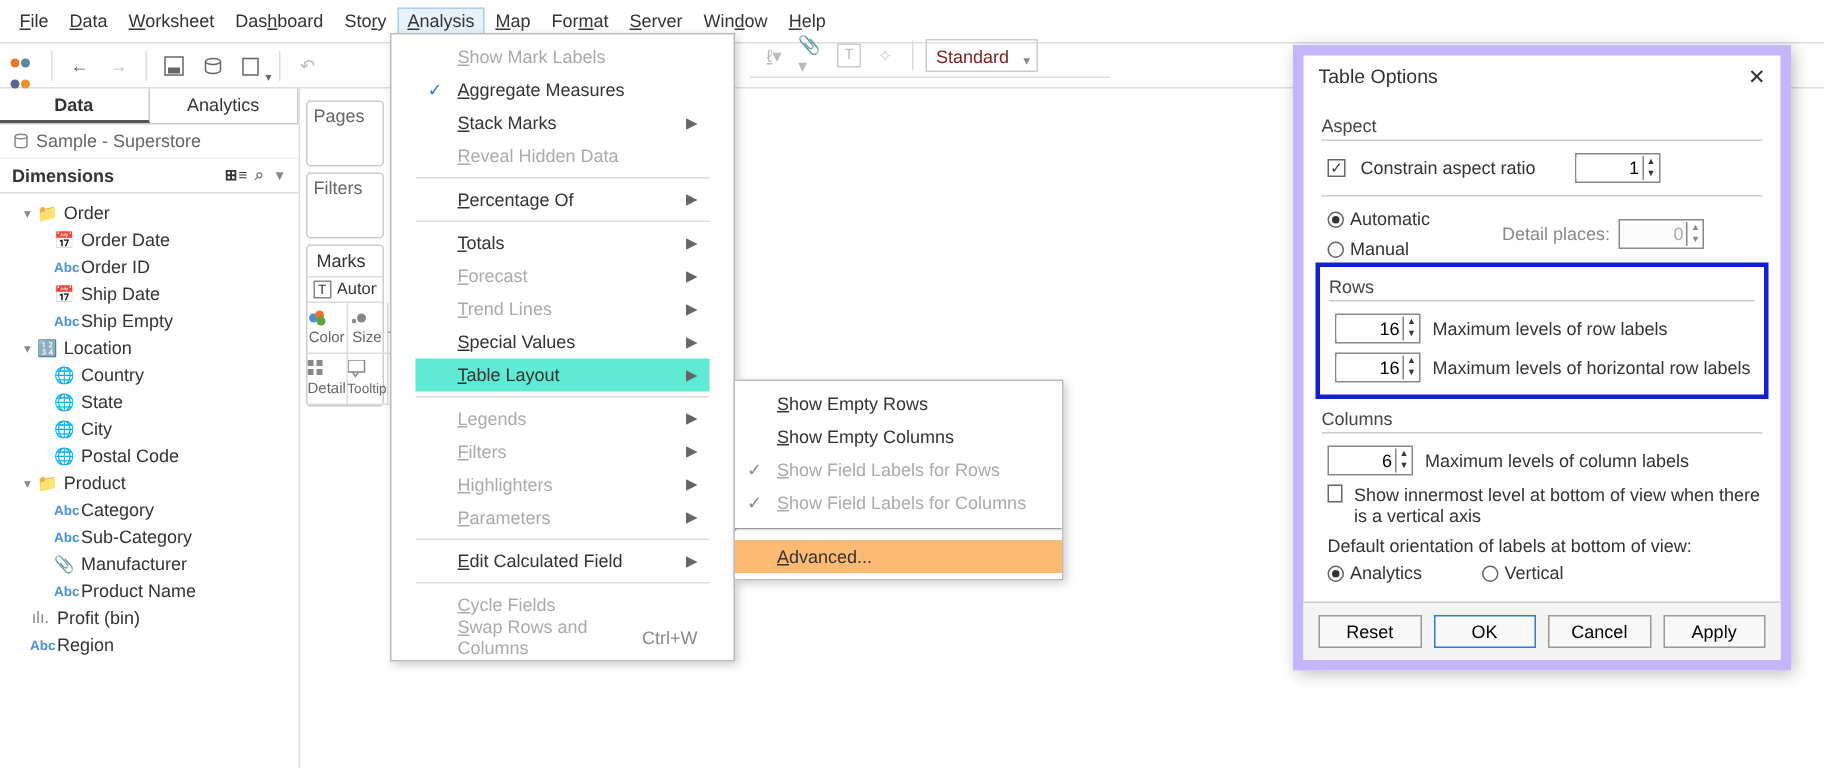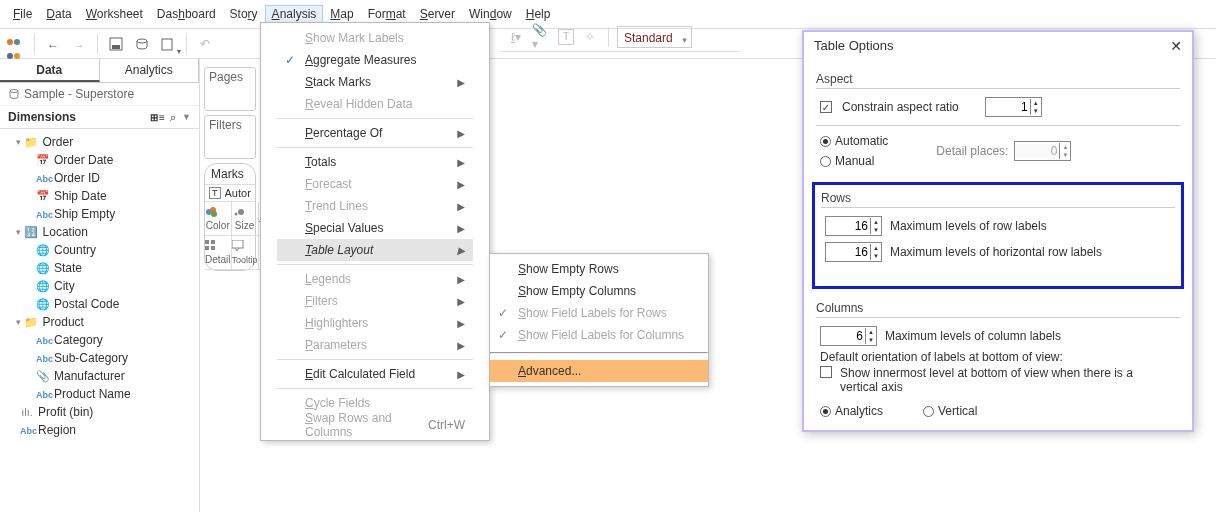--- a/index.html
+++ b/index.html
@@ -23,54 +23,54 @@
   .tree .lvl1 { padding-left:16px;}
   .tree .lvl2 { padding-left:36px;}
   .ico { width:14px; display:inline-block; text-align:center; font-size:11px;}
   .abc { color:#4d90d6; font-size:9px; font-weight:600;}
   .cal { color:#4d90d6;}
   .globe { color:#4d90d6;}
   .folder { color:#888;}
   .chev { color:#888; font-size:9px;}
   .shelfcol { float:left; width:60px; padding-top:4px;}
   .shelf { border:1px solid #ccc; border-radius:3px; margin:4px; padding:2px 4px; color:#666; height:44px;}
-  .marks { border:1px solid #ccc; border-radius:13px; margin:4px; padding:0; }
+  .marks { border:1px solid #ccc; border-radius:3px; margin:4px; padding:0; }
   .marks-hdr { padding:3px 6px; border-bottom:1px solid #ddd;}
   .marks-type { padding:2px 4px; display:flex; align-items:center; gap:4px; border-bottom:1px solid #ddd;}
   .marks-grid { display:grid; grid-template-columns:1fr 1fr 1fr; }
   .marks-grid div { border-right:1px solid #ddd; border-bottom:1px solid #ddd; text-align:center; padding:4px 0; font-size:10px; color:#666;}
   .marks-grid .mi { font-size:13px; display:block; height:14px;}
   .marks-grid div:nth-child(3n){border-right:none;}
   .dropdown { position:absolute; top:22px; left:260px; width:230px; background:#fff; border:1px solid #bbb; box-shadow:2px 2px 6px rgba(0,0,0,0.2); padding:4px 16px; z-index:10;}
   .dropdown .mi { display:flex; align-items:center; height:22px; padding:0 8px 0 28px; position:relative;}
   .dropdown .mi.disabled { color:#aaa;}
   .dropdown .mi .chk { position:absolute; left:8px; color:#2b7bd6;}
   .dropdown .mi .arr { margin-left:auto; color:#666; font-size:10px;}
   .dropdown hr { border:none; border-top:1px solid #ddd; margin:3px 0;}
-  .dropdown .hl { background:#e5e5e5;font-style:italic;}
+  .dropdown .hl { background:#5eead4;}
   .dropdown .mi .kbd { margin-left:auto; color:#888;}
   .submenu { position:absolute; top:253px; left:489px; width:220px; background:#fff; border:1px solid #bbb; box-shadow:2px 2px 6px rgba(0,0,0,0.2); padding:4px 0; z-index:11;}
   .submenu .mi { display:flex; align-items:center; height:22px; padding:0 8px 0 28px; position:relative;}
   .submenu .mi.disabled { color:#aaa;}
   .submenu .mi .chk { position:absolute; left:8px; color:#888;}
   .submenu .hl { background:#fdba74;}
-  .dialog { position:absolute; right:22px; top:30px; width:392px; background:#fff; border:2px solid #c4b5fd; box-shadow:2px 2px 10px rgba(0,0,0,0.25); z-index:20;}
+  .dialog { position:absolute; right:22px; top:30px; width:332px; background:#fff; border:7px solid #c4b5fd; box-shadow:2px 2px 10px rgba(0,0,0,0.25); z-index:20;}
   .dlg-title { display:flex; justify-content:space-between; padding:6px 10px; font-size:13px;}
   .dlg-body { padding:6px 12px 10px 12px; }
   .grp-lbl { font-size:12px; color:#444; margin-top:6px; }
   .grp-line { border-bottom:1px solid #ccc; margin:2px 0 6px 0;}
   .chkbox { width:12px; height:12px; border:1px solid #666; display:inline-flex; align-items:center; justify-content:center; font-size:10px; vertical-align:middle; margin-right:4px;}
   .radio { width:11px; height:11px; border:1px solid #666; border-radius:50%; display:inline-flex; align-items:center; justify-content:center; vertical-align:middle; margin-right:4px;}
   .radio.sel::after { content:""; width:5px; height:5px; background:#333; border-radius:50%;}
   .numbox { border:1px solid #888; height:20px; display:inline-flex; align-items:center;}
   .numbox input { border:none; width:44px; text-align:right; padding:0 2px; font-size:12px; outline:none;}
   .numbox.disabled input { color:#aaa;}
   .spin { display:flex; flex-direction:column; border-left:1px solid #888;}
   .spin span { font-size:6px; line-height:8px; padding:0 2px; cursor:pointer;}
-  .rows-hl { border:3px solid #1020d0; padding:6px 6px 24px 6px; margin:12px -4px;}
+  .rows-hl { border:3px solid #1020d0; padding:6px 6px 8px 6px; margin:0 -4px;}
   .dlg-btns { display:flex; gap:8px; justify-content:flex-end; padding:8px 10px; background:#f4f4f4; border-top:1px solid #ccc;}
   .dlg-btns button { width:70px; height:22px; border:1px solid #999; background:#f8f8f8; font-size:12px;}
   .dlg-btns button.primary { border:1px solid #2b7bd6;}
   .tb-select { border:1px solid #ccc; padding:2px 18px 2px 6px; height:22px; display:flex; align-items:flex-end; position:relative; color:#7f1d1d;}
   .tb-select::after { content:"▾"; position:absolute; right:4px; font-size:9px; color:#888;}
   .sep { width:1px; height:20px; background:#ddd; margin:0 2px;}
   .toolbar-right-fade { position:absolute; left:500px; top:22px; width:240px; height:30px; display:flex; align-items:center; gap:6px; padding-left:6px; border-bottom:1px solid #ddd;}
   svg { display:block; }
 </style>
 </head>
@@ -435,23 +435,29 @@
     <div style="display:flex; align-items:center; gap:8px; padding:2px 0 4px 4px;">
       <span class="numbox">
           <input value="6" style="">
           <span class="spin">
             <span>▲</span>
             <span>▼</span>
           </span>
         </span>
       <span>Maximum levels of column labels</span>
     </div>
-    <div style="padding-left:4px;">Default orientation of labels at bottom of view:</div>
     <div style="display:flex; align-items:flex-start; gap:4px; padding:2px 0 6px 4px;">
       <span class="chkbox"></span>
       <span style="max-width:300px;">Show innermost level at bottom of view when there is a vertical axis</span>
     </div>
+    <div style="padding-left:4px;">Default orientation of labels at bottom of view:</div>
     <div style="display:flex; gap:40px; padding:4px 0 2px 4px;">
       <label><span class="radio sel"></span><span>Analytics</span></label>
       <label><span class="radio"></span><span>Vertical</span></label>
     </div>
   </div>
+  <div class="dlg-btns">
+    <button style="margin-right:auto">Reset</button>
+    <button class="primary">OK</button>
+    <button>Cancel</button>
+    <button>Apply</button>
+  </div>
 </div>
 
 </body></html>

